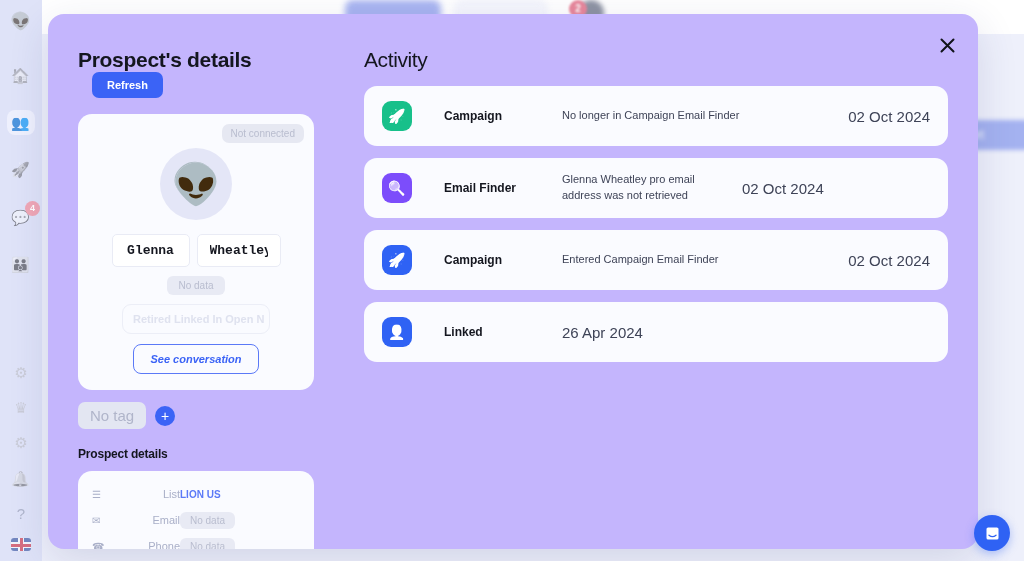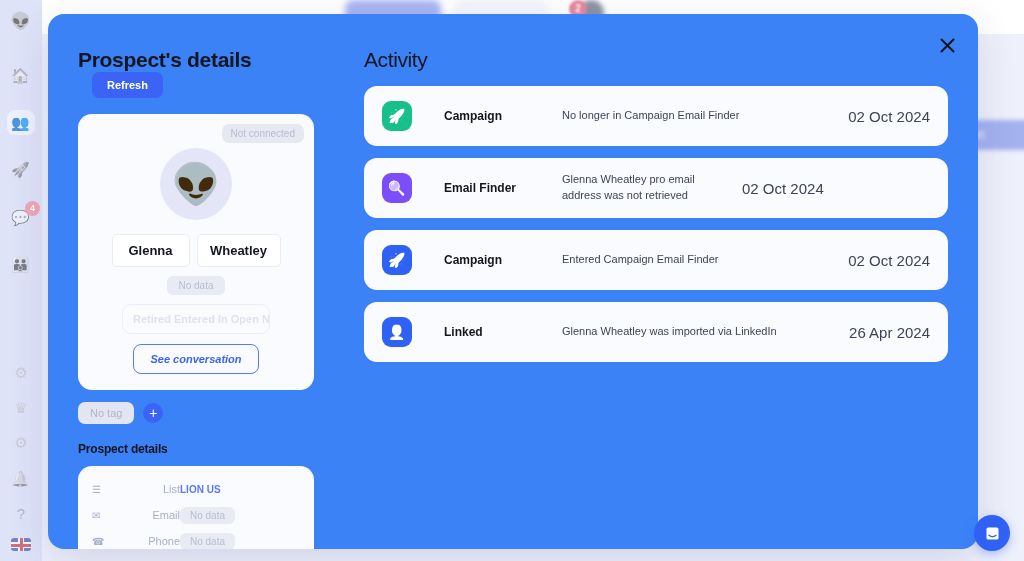--- a/index.html
+++ b/index.html
@@ -72,21 +72,21 @@
   }
   .flag-cross-v { position: absolute; left: 7px; top: 0; width: 6px; height: 100%; background: #fff; }
   .flag-cross-h { position: absolute; top: 4px; left: 0; width: 100%; height: 6px; background: #fff; }
   .flag-cross-v2 { position: absolute; left: 8.5px; top: 0; width: 3px; height: 100%; background: #cf2030; }
   .flag-cross-h2 { position: absolute; top: 5.5px; left: 0; width: 100%; height: 3px; background: #cf2030; }
 
   
   .modal {
     position: absolute; left: 48px; top: 14px;
     width: 930px; height: 535px;
-    background: #3b82f6;
+    background: #c4b5fd;
     border-radius: 16px;
     box-shadow: 0 12px 40px rgba(40,50,110,.14);
     overflow: hidden;
     z-index: 10;
   }
   .close-btn {
     position: absolute; right: 14px; top: 14px;
     width: 34px; height: 34px; border: none; background: transparent;
     cursor: pointer; display: flex; align-items: center; justify-content: center;
     color: #11131a;
@@ -123,21 +123,21 @@
   .avatar-wrap {
     width: 72px; height: 72px; margin: 22px auto 0;
     border-radius: 50%; background: #e4e6f7;
     display: flex; align-items: center; justify-content: center;
     font-size: 40px; line-height: 1;
   }
   .name-row { display: flex; gap: 7px; justify-content: center; margin-top: 14px; }
   .name-field {
     background: #fff; border: 1px solid #e9ebf5; border-radius: 5px;
     font-size: 13px; font-weight: 700; color: #14161f;
-    padding: 8px 12px; text-align: center; font-family: Liberation Sans, sans-serif;
+    padding: 8px 12px; text-align: center; font-family: Liberation Mono, monospace;
     min-width: 0; width: 78px;
   }
   .name-field.wide { width: 84px; }
   .nodata-pill {
     display: block; width: fit-content; margin: 9px auto 0;
     background: #e8eaf4; color: #b9bdcf;
     font-size: 10px; padding: 4px 11px; border-radius: 6px;
   }
   .headline-field {
     display: block; width: 148px; margin: 9px auto 0;
@@ -148,21 +148,21 @@
   }
   .see-conv-btn {
     display: block; margin: 10px auto 0;
     background: #fafbff; border: 1px solid #5b79f7; border-radius: 8px;
     color: #3b63f6; font-size: 11px; font-weight: 700; font-family: inherit;
     padding: 8px 16px; cursor: pointer; font-style: italic;
   }
 
   .tag-row { display: flex; align-items: center; gap: 9px; margin-top: 12px; }
   .tag-pill {
-    background: #e3e6f2; color: #b0b5ca; font-size: 11px;
+    background: #e3e6f2; color: #b0b5ca; font-size: 15px;
     padding: 5px 12px; border-radius: 7px;
   }
   .add-tag-btn {
     width: 20px; height: 20px; border-radius: 50%; border: none;
     background: #3b63f6; color: #fff; font-size: 14px; line-height: 1;
     display: flex; align-items: center; justify-content: center;
     cursor: pointer; font-family: inherit;
   }
 
   .section-title {
@@ -298,21 +298,21 @@
           <div class="profile-card">
             <div class="status-pill">Not connected</div>
             <div class="avatar-wrap">
               <span>👽</span>
             </div>
             <div class="name-row">
               <input class="name-field" value="Glenna" style="">
               <input class="name-field wide" value="Wheatley" style="">
             </div>
             <span class="nodata-pill">No data</span>
-            <div class="headline-field">Retired Entered In Open N</div>
+            <div class="headline-field">Retired Linked In Open N</div>
             <button class="see-conv-btn">See conversation</button>
           </div>
 
           <div class="tag-row">
             <span class="tag-pill">No tag</span>
             <button class="add-tag-btn">+</button>
           </div>
 
           <div class="section-title">Prospect details</div>
 
@@ -367,21 +367,20 @@
           <div class="act-type">Campaign</div>
           <div class="act-desc">Entered Campaign Email Finder</div>
           <div class="act-date">02 Oct 2024</div>
         </div>
 
         <div class="activity-row">
           <div class="act-icon" style="background:#2f62f4">
             <span style="filter:brightness(0) invert(1)">👤</span>
           </div>
           <div class="act-type">Linked</div>
-          <div class="act-desc">Glenna Wheatley was imported via LinkedIn</div>
           <div class="act-date">26 Apr 2024</div>
         </div>
       </div>
 
     </div>
   </div>
 
   <button class="intercom" aria-label="Chat">
     <svg width="17" height="17" viewBox="0 0 17 17" fill="#fff">
       <rect x="2.5" y="2.5" width="12" height="12" rx="1.6"></rect>

